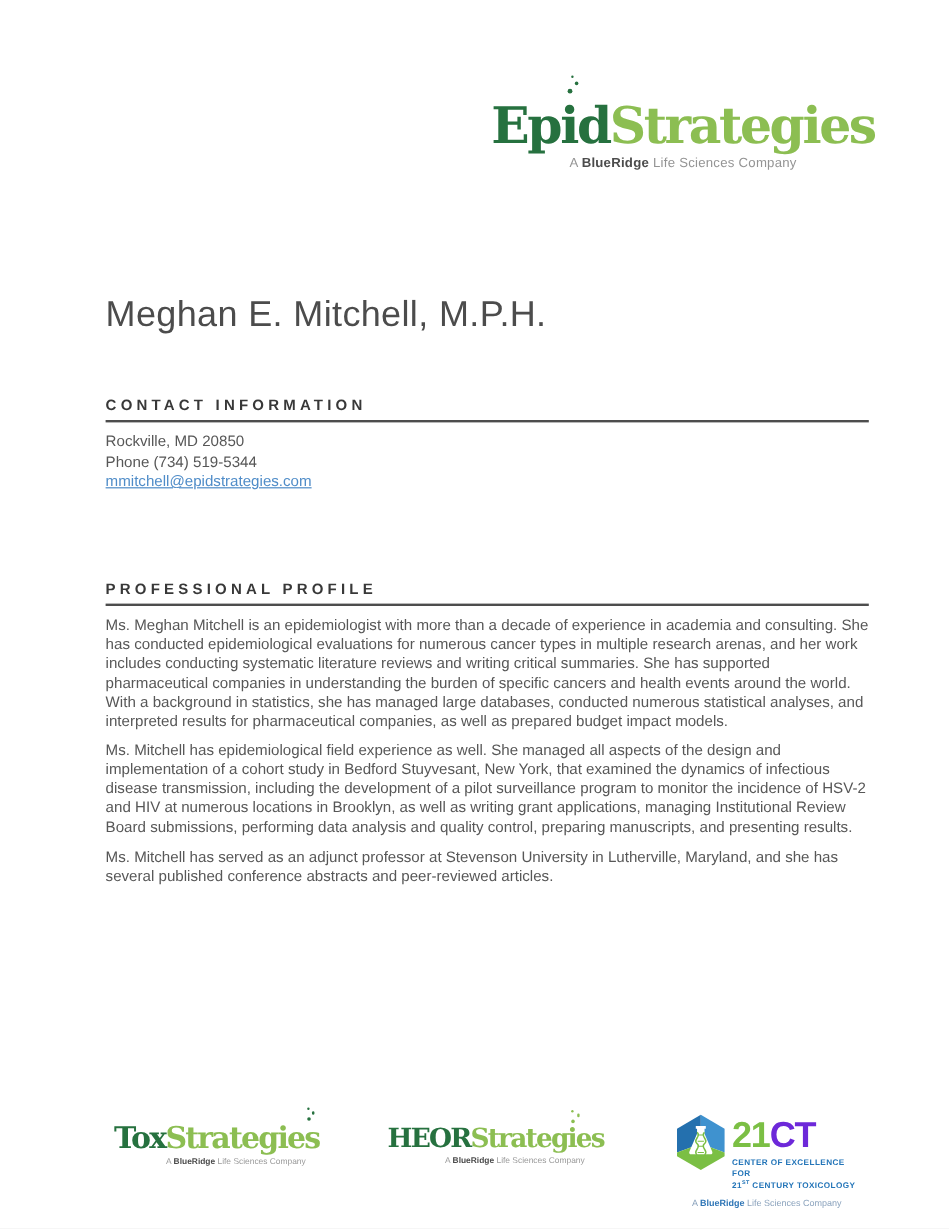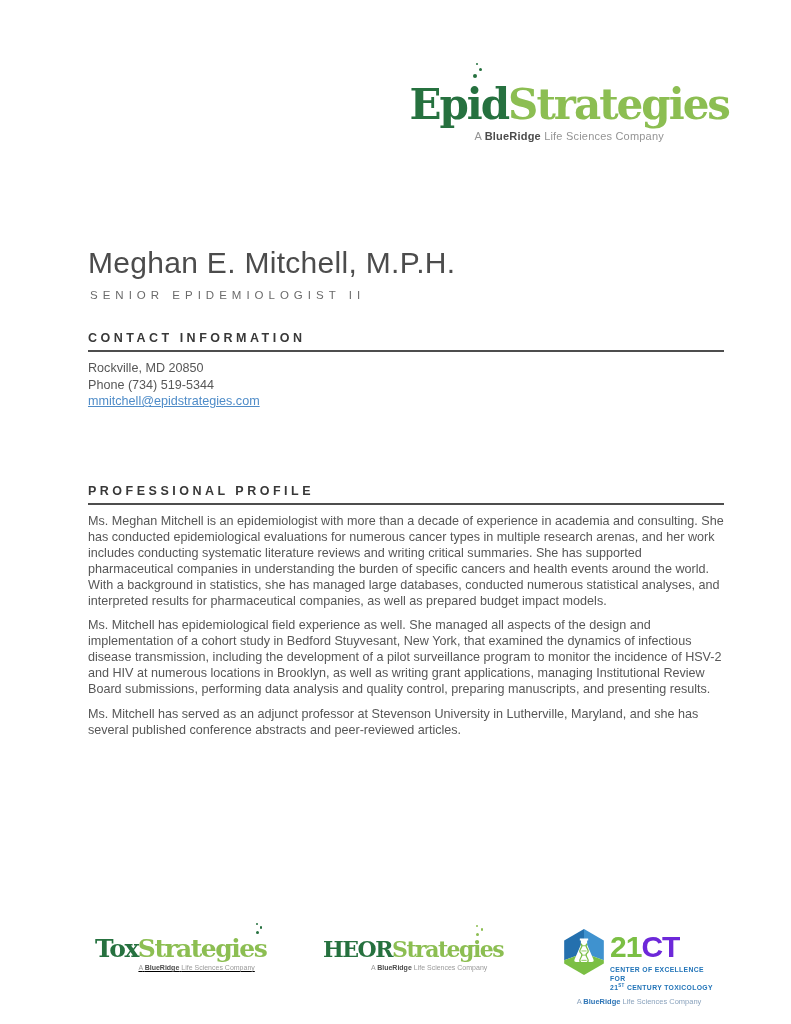--- a/index.html
+++ b/index.html
@@ -49,21 +49,21 @@
     font-size:12.6px; line-height:15.9px; color:#575757; margin-top:9px;
   }
 
   
   .footer { position:absolute; left:0; top:928px; width:791px; height:80px; }
   .mini-logo { position:absolute; }
   .mini-text {
     position:relative; display:inline-block; font-family:"DejaVu Serif", serif;
     font-weight:700; line-height:1; letter-spacing:-1.5px; white-space:nowrap;
   }
-  .tox-logo  { left:95px;  top:8px;text-decoration:underline; }
+  .tox-logo  { left:95px;  top:8px; }
   .tox-logo  .mini-text { font-size:25px; }
   .heor-logo { left:323px; top:10px; }
   .heor-logo .mini-text { font-size:22px; }
   .tox-logo .bx1 { width:3px; height:3px; right:7px;  top:-5px;  background:#26713f; }
   .tox-logo .bx2 { width:2.5px; height:2.5px; right:4px; top:-10px; background:#26713f; }
   .tox-logo .bx3 { width:2px; height:2px; right:8px;  top:-13px; background:#26713f; }
   .heor-logo .bi1 { width:3px; height:3px; right:24px; top:-5px;  background:#8cbe52; }
   .heor-logo .bi2 { width:2.5px; height:2.5px; right:20px; top:-10px; background:#8cbe52; }
   .heor-logo .bi3 { width:2px; height:2px; right:25px; top:-13px; background:#8cbe52; }
   .mini-tagline { margin-top:3px; font-size:7px; color:#9a9a9a; text-align:center; padding-left:32px; }
@@ -89,21 +89,20 @@
   <div class="brand-logo">
     <div class="brand-text">
       <span class="brand-dark"><span>Epid</span><span class="bubble b1"></span><span class="bubble b2"></span><span class="bubble b3"></span></span><span class="brand-light">Strategies</span>
     </div>
     <div class="brand-tagline">
       <span>A</span> <span class="tg-bold">BlueRidge</span> <span>Life Sciences Company</span>
     </div>
   </div>
 
   <h1 class="person-name">Meghan E. Mitchell, M.P.H.</h1>
-  <div class="job-title">SENIOR EPIDEMIOLOGIST II</div>
 
   <div class="section section-contact">
     <div class="section-header">CONTACT INFORMATION</div>
     <div class="contact-lines">
       <div>Rockville, MD 20850</div>
       <div>Phone (734) 519-5344</div>
       <div><a href="#" class="email-link">mmitchell@epidstrategies.com</a></div>
     </div>
   </div>
 

